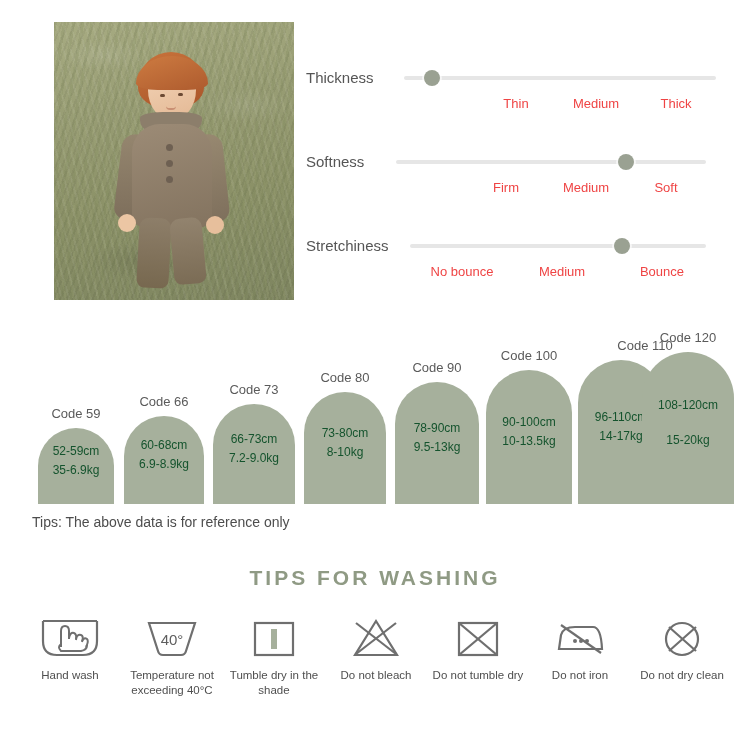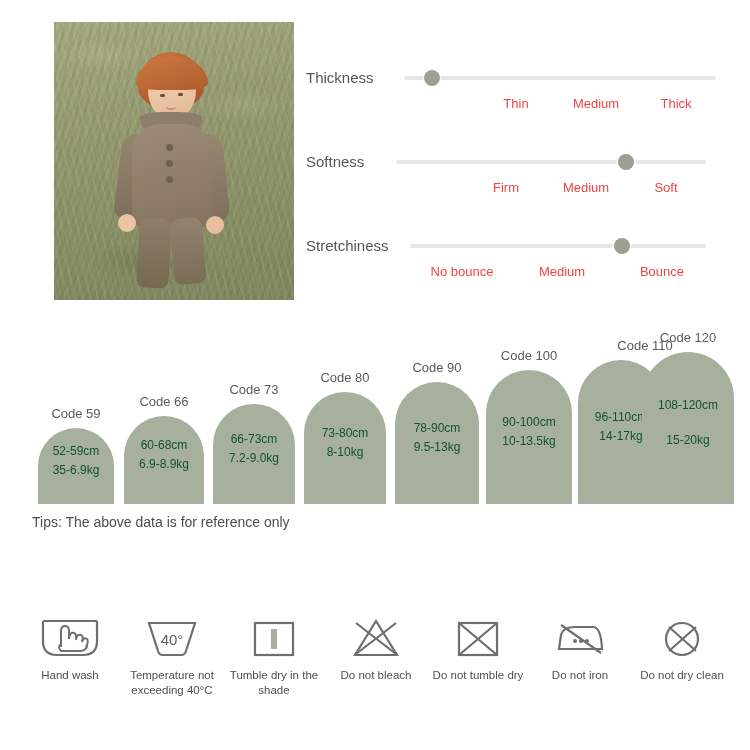--- a/index.html
+++ b/index.html
@@ -301,20 +301,21 @@
       <div class="size-code" style="top:-22px;">Code 120</div>
       <div class="size-arch" style="width:92px; height:152px; border-radius:46px 46px 0 0;gap:16px;">
         <div>108-120cm</div>
         <div>15-20kg</div>
       </div>
     </div>
   </div>
 
   <div class="tips-note">Tips: The above data is for reference only</div>
 
+  <div class="wash-title">TIPS FOR WASHING</div>
 
   <div class="wash-row">
 
     <div class="wash-item">
       <div class="wash-icon">
         <svg width="66" height="50" viewBox="0 0 66 50">
           <path d="M6 10 L6 30 Q6 44 20 44 L46 44 Q60 44 60 30 L60 10" fill="none" stroke="#6f6f6f" stroke-width="2.2"></path>
           <path d="M6 10 L60 10" stroke="#6f6f6f" stroke-width="2.2" fill="none"></path>
           <path d="M24 36 L24 20 Q24 15 28 15 Q32 15 32 20 L32 28" fill="none" stroke="#6f6f6f" stroke-width="2"></path>
           <path d="M32 27 Q33 21 37 22 Q40 23 39 29" fill="none" stroke="#6f6f6f" stroke-width="2"></path>

